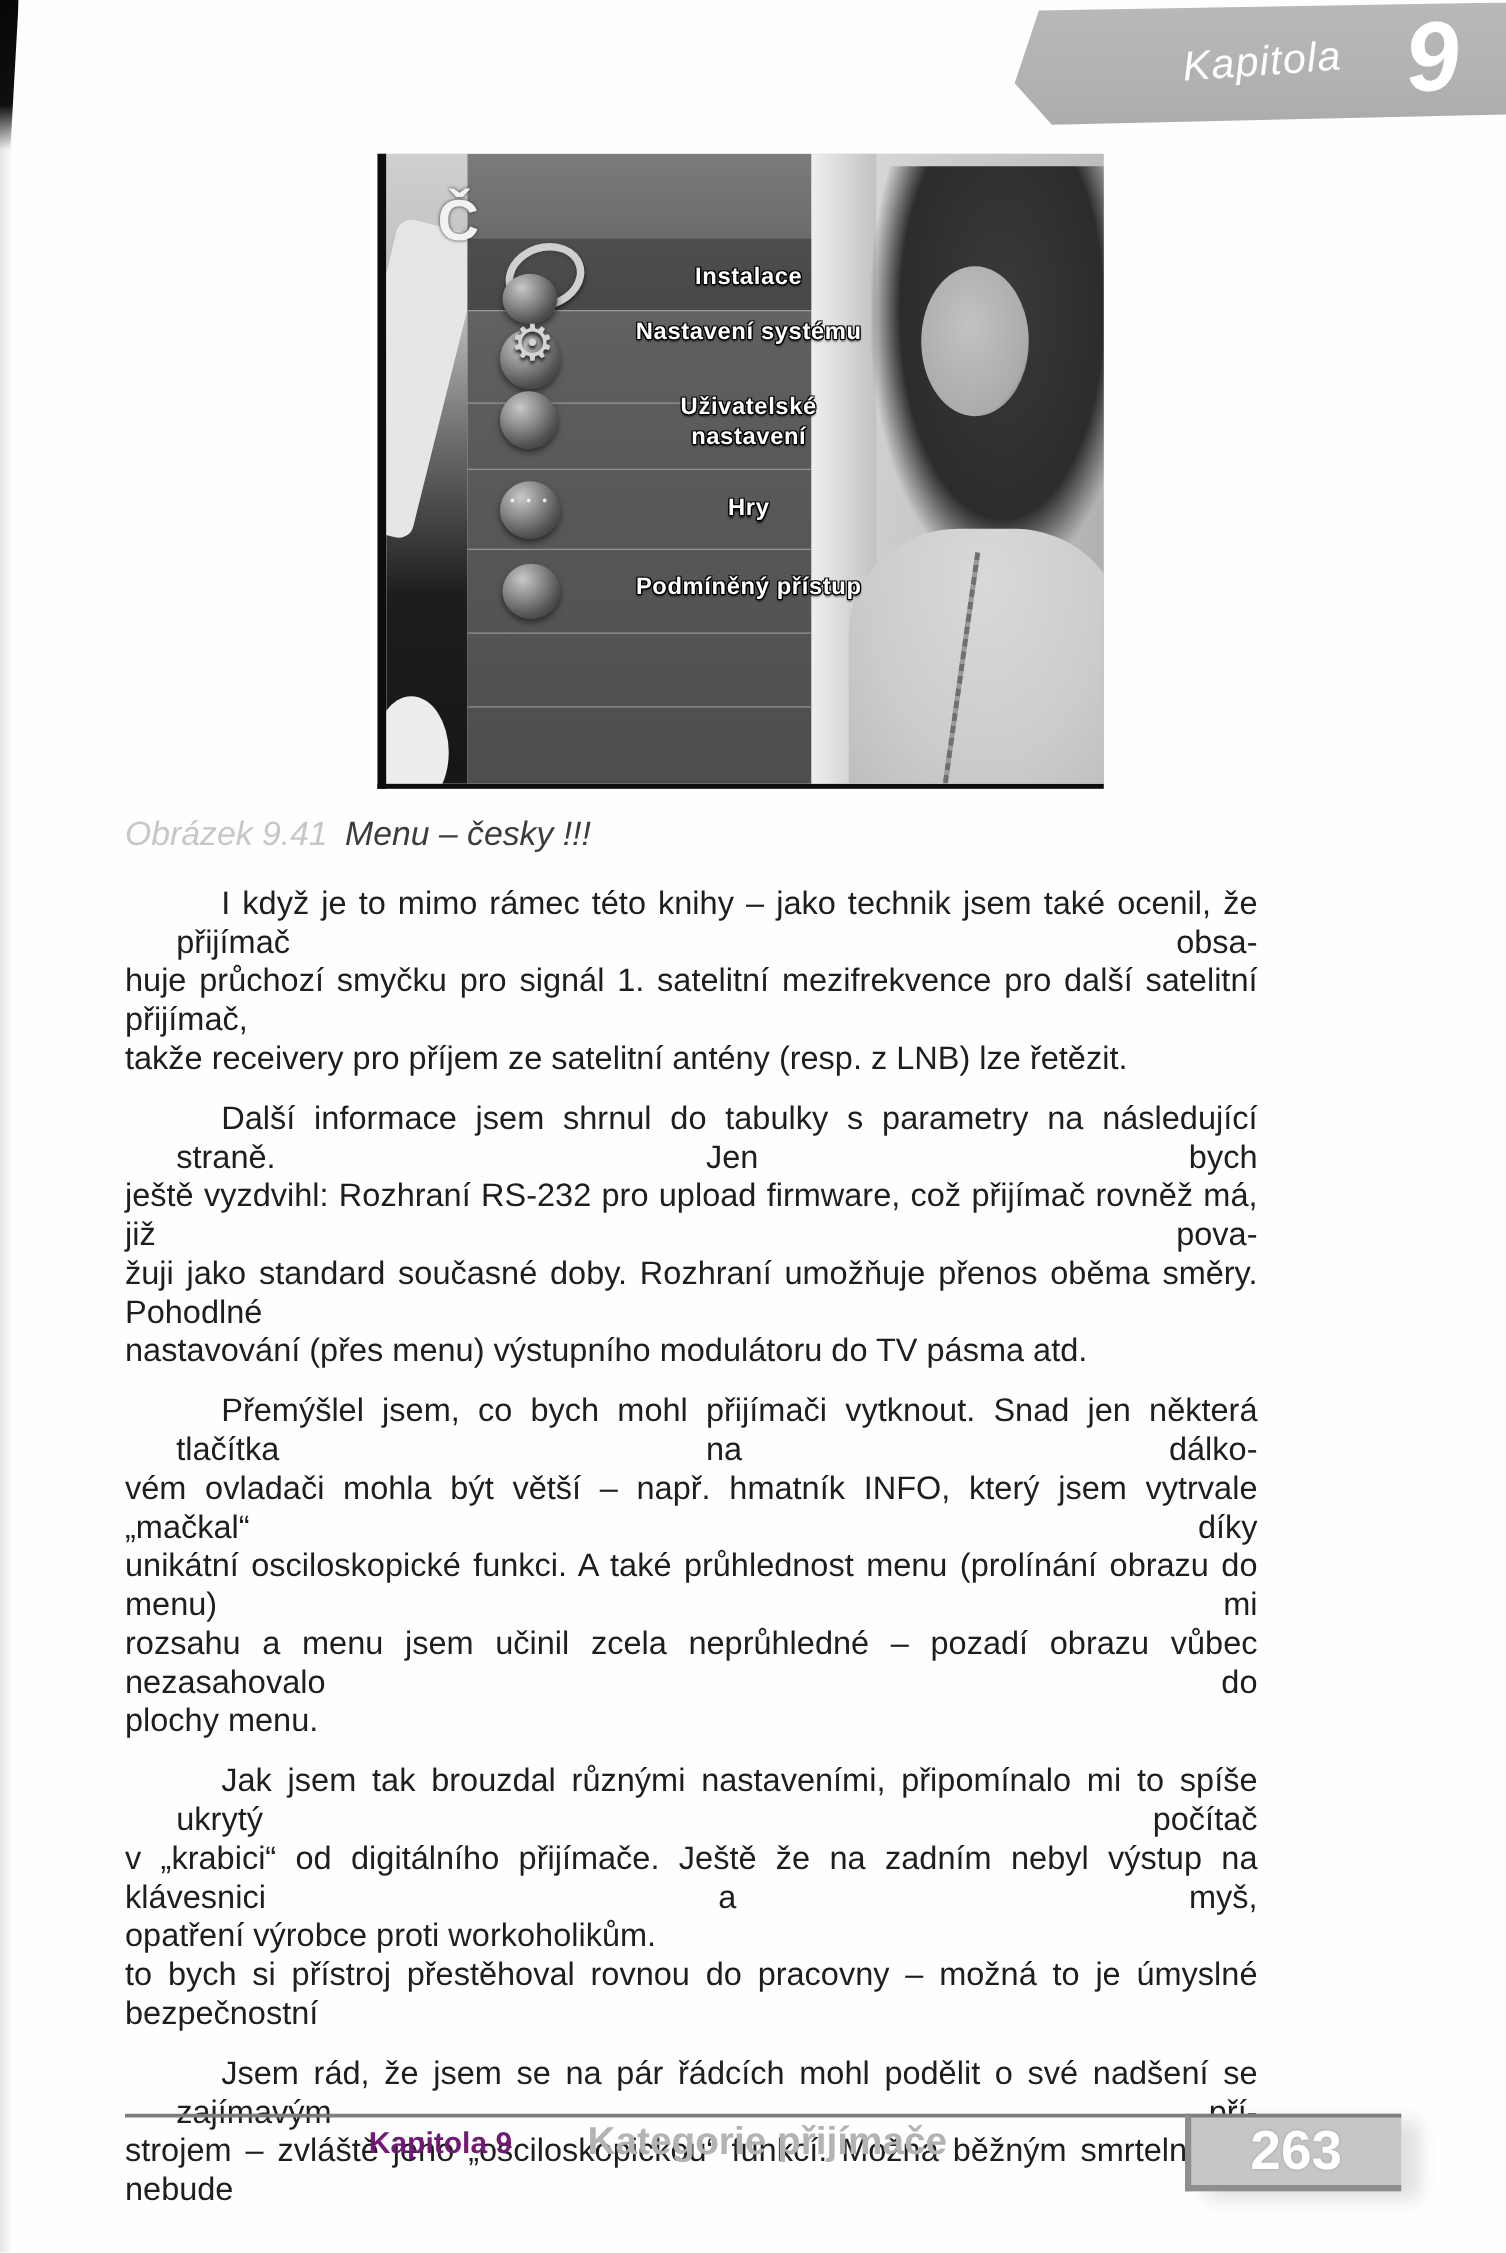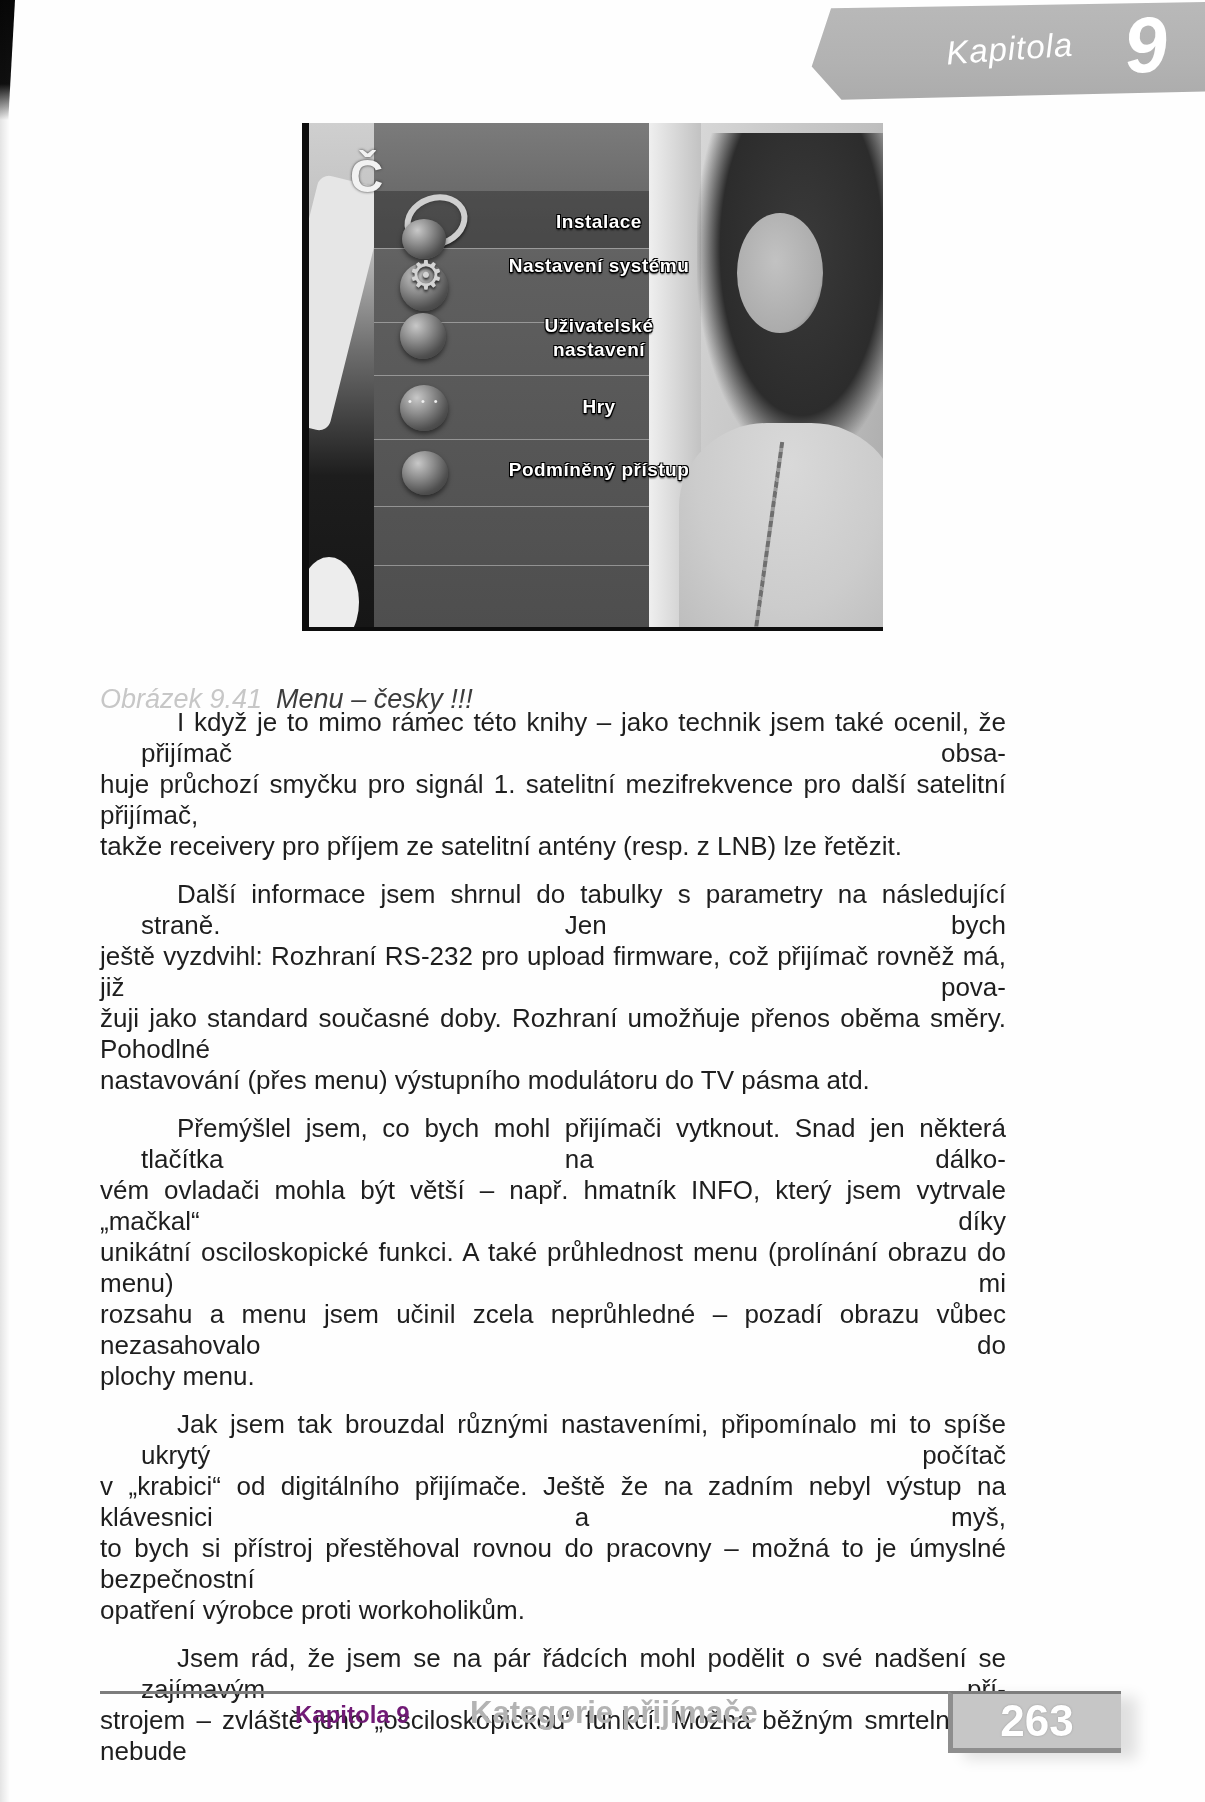--- a/index.html
+++ b/index.html
@@ -60,21 +60,21 @@
     text-shadow:-1px -1px 0 #000,1px -1px 0 #000,-1px 1px 0 #000,1px 1px 0 #000,0 2px 2px #000;}
   .icon-sphere{position:absolute;border-radius:50%;
     background:radial-gradient(circle at 35% 28%,#c8c8c8 0%,#8d8d8d 35%,#4f4f4f 70%,#333 100%);
     box-shadow:0 3px 5px rgba(0,0,0,0.5);}
   .icon-ring{position:absolute;width:52px;height:40px;border:6px solid #cfcfcf;border-radius:50%;
     transform:rotate(-18deg);box-shadow:inset 0 0 4px #333,0 2px 3px rgba(0,0,0,0.5);}
   .gear-glyph{position:absolute;color:#d4d4d4;font-size:40px;line-height:1;
     text-shadow:0 2px 3px #222;}
   .dots-glyph{position:absolute;color:#f0f0f0;font-size:11px;letter-spacing:3px;}
   
-  .caption{position:absolute;left:100px;top:684px;font-style:italic;font-size:27px;}
+  .caption{position:absolute;left:100px;top:652px;font-style:italic;font-size:27px;}
   .caption .cap-label{color:#c7c7c7;margin-right:14px;}
   .caption .cap-text{color:#3c3c3c;}
   
   .article{position:absolute;left:100px;top:707px;width:906px;color:#1e1e1e;
     font-size:26px;line-height:31px;}
   .para{margin-bottom:17px;}
   .pline{text-align:justify;text-align-last:justify;white-space:normal;}
   .pline.first{text-indent:36px;margin-left:41px;}
   .pline.last{text-align-last:left;}
   
@@ -160,22 +160,22 @@
     <div class="para">
       <div class="pline first">Přemýšlel jsem, co bych mohl přijímači vytknout. Snad jen některá tlačítka na dálko-</div>
       <div class="pline">vém ovladači mohla být větší – např. hmatník INFO, který jsem vytrvale „mačkal“ díky</div>
       <div class="pline">unikátní osciloskopické funkci. A také průhlednost menu (prolínání obrazu do menu) mi</div>
       <div class="pline">rozsahu a menu jsem učinil zcela neprůhledné – pozadí obrazu vůbec nezasahovalo do</div>
       <div class="pline last">plochy menu.</div>
     </div>
     <div class="para">
       <div class="pline first">Jak jsem tak brouzdal různými nastaveními, připomínalo mi to spíše ukrytý počítač</div>
       <div class="pline">v „krabici“ od digitálního přijímače. Ještě že na zadním nebyl výstup na klávesnici a myš,</div>
+      <div class="pline last">opatření výrobce proti workoholikům.</div>
       <div class="pline">to bych si přístroj přestěhoval rovnou do pracovny – možná to je úmyslné bezpečnostní</div>
-      <div class="pline last">opatření výrobce proti workoholikům.</div>
     </div>
     <div class="para">
       <div class="pline first">Jsem rád, že jsem se na pár řádcích mohl podělit o své nadšení se zajímavým pří-</div>
       <div class="pline">strojem – zvláště jeho „osciloskopickou“ funkcí. Možná běžným smrtelníkům nebude</div>
     </div>
   </div>
 
 <div class="footer-line"></div>
 <div class="footer-chapter">Kapitola 9</div>
 <div class="footer-section">Kategorie přijímače</div>

